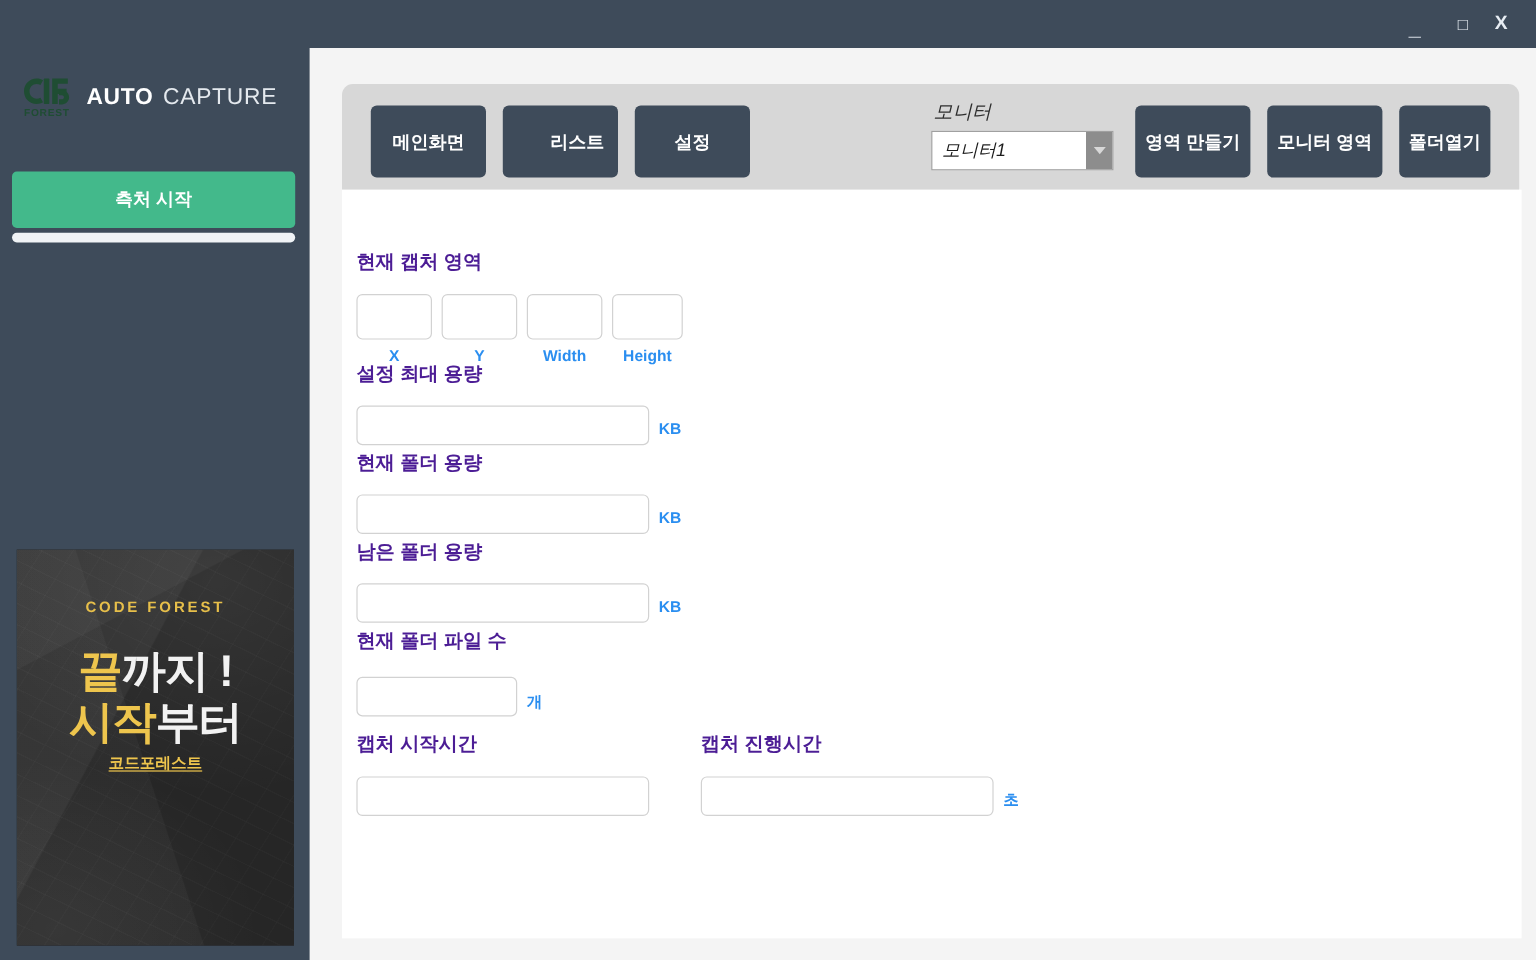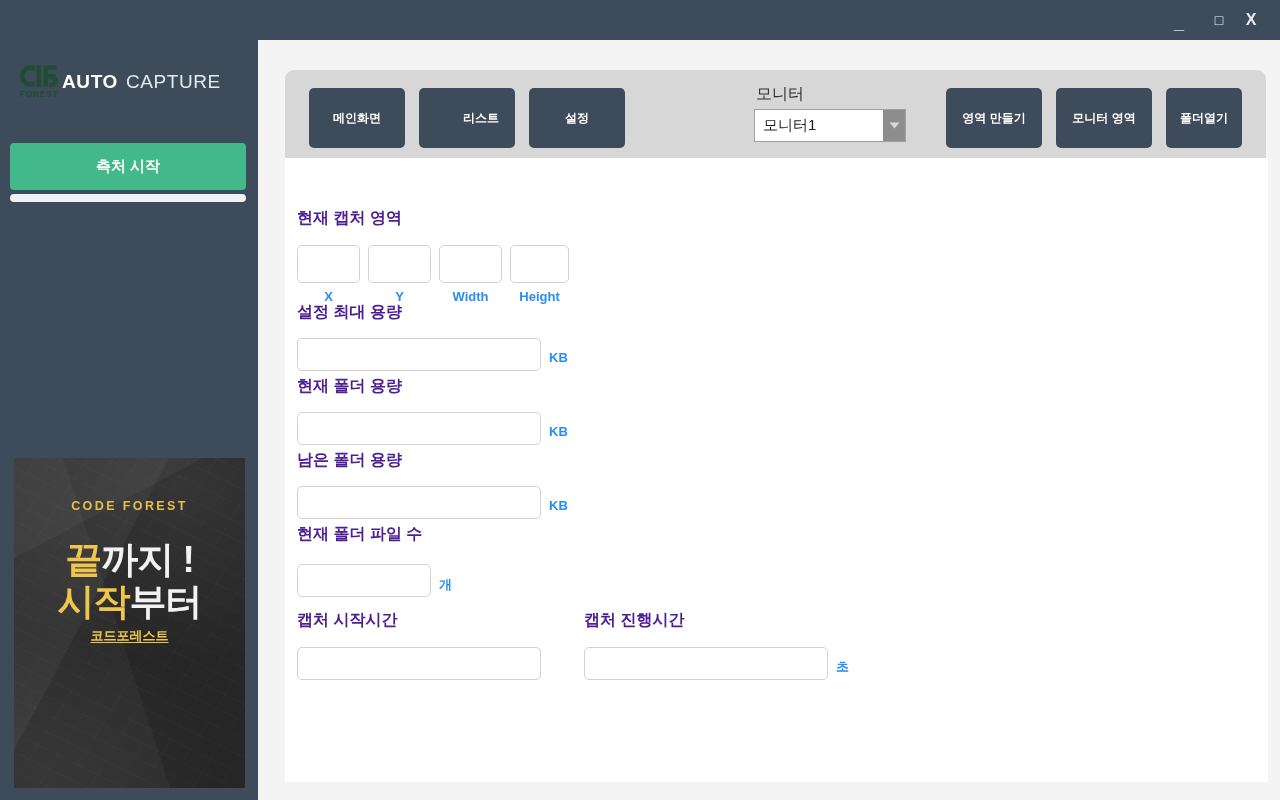--- a/index.html
+++ b/index.html
@@ -33,21 +33,21 @@
   #btn-close { right: 8px; font-size: 16px; }
 
   
   #sidebar {
     position: absolute; left: 0; top: 40px;
     width: 258px; height: 760px;
     background: #3e4b5a;
   }
   #brand {
     position: absolute; left: 16px; top: 22px;
-    display: flex; align-items: center; 
+    display: flex; align-items: center; gap: 10px;
   }
   #logo-mark { width: 46px; height: 40px; display: block; }
   #brand-text {
     font-size: 19px; letter-spacing: .6px; white-space: nowrap;
   }
   #brand-auto { color: #ffffff; font-weight: bold; }
   #brand-capture { color: #e4e9ee; font-weight: normal; margin-left: 8px; }
 
   #capture-start {
     position: absolute; left: 10px; top: 103px;
@@ -125,34 +125,35 @@
   
   #toolbar {
     position: absolute; left: 27px; top: 30px;
     width: 981px; height: 96px;
     background: #d7d7d7;
     border-radius: 9px;
   }
   .tb-btn {
     position: absolute; top: 18px; height: 60px;
     background: #3e4b5a; border: none; border-radius: 5px;
-    color: #ffffff; font-size: 12px; font-weight: bold;
+    color: #ffffff; font-size: 15px; font-weight: bold;
     font-family: "Liberation Sans", sans-serif;
     cursor: pointer;
   }
   #tb-main    { left: 24px;  width: 96px; }
   #tb-list    { left: 134px; width: 96px; padding-left: 28px; }
   #tb-config  { left: 244px; width: 96px; }
   #tb-area    { left: 661px; width: 96px; }
   #tb-monarea { left: 771px; width: 96px; }
   #tb-folder  { left: 881px; width: 76px; }
 
   #monitor-group {
-    position: absolute; left: 469px; top: 16px;
+    position: absolute; left: 491px; top: 16px;
     width: 152px;
+    font-style: italic;
   }
   #monitor-label {
     color: #2e2e2e; font-size: 16px; line-height: 1;
     margin-bottom: 7px; margin-left: 2px;
   }
   #monitor-select-wrap {
     position: relative; width: 152px; height: 33px;
     background: #ffffff; border: 1px solid #a0a0a0;
     display: flex; align-items: center;
     cursor: pointer;

